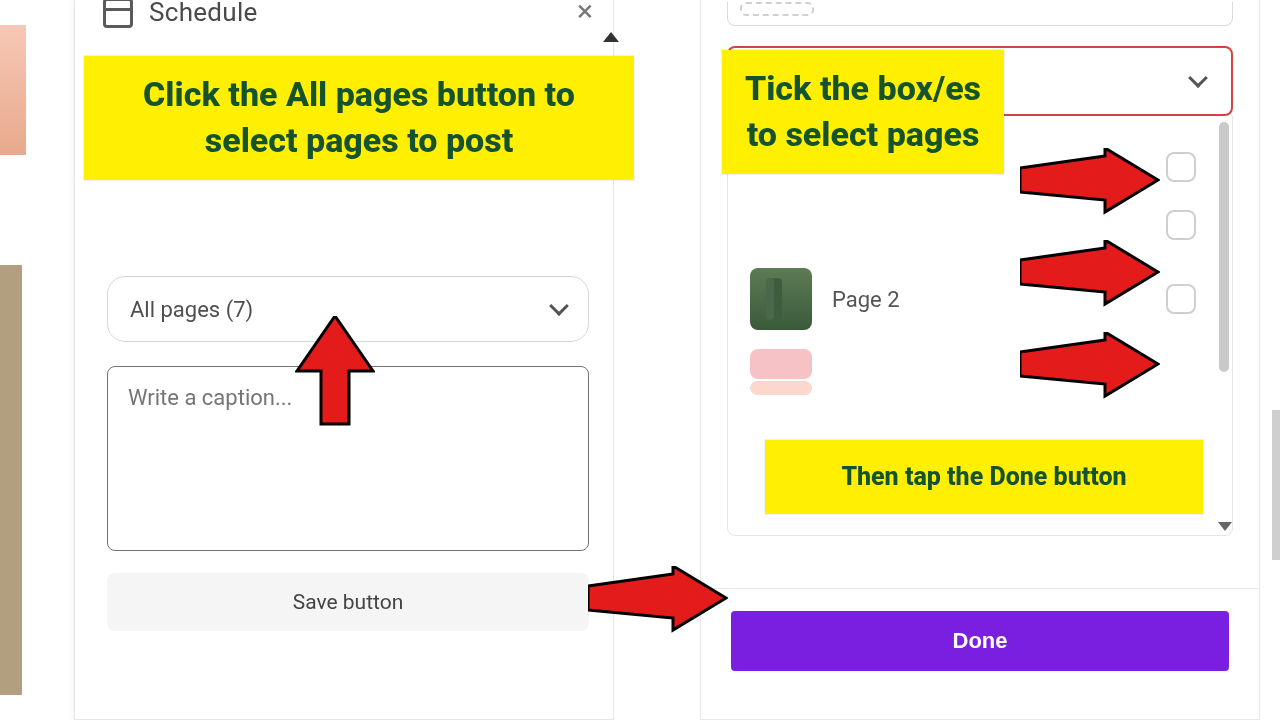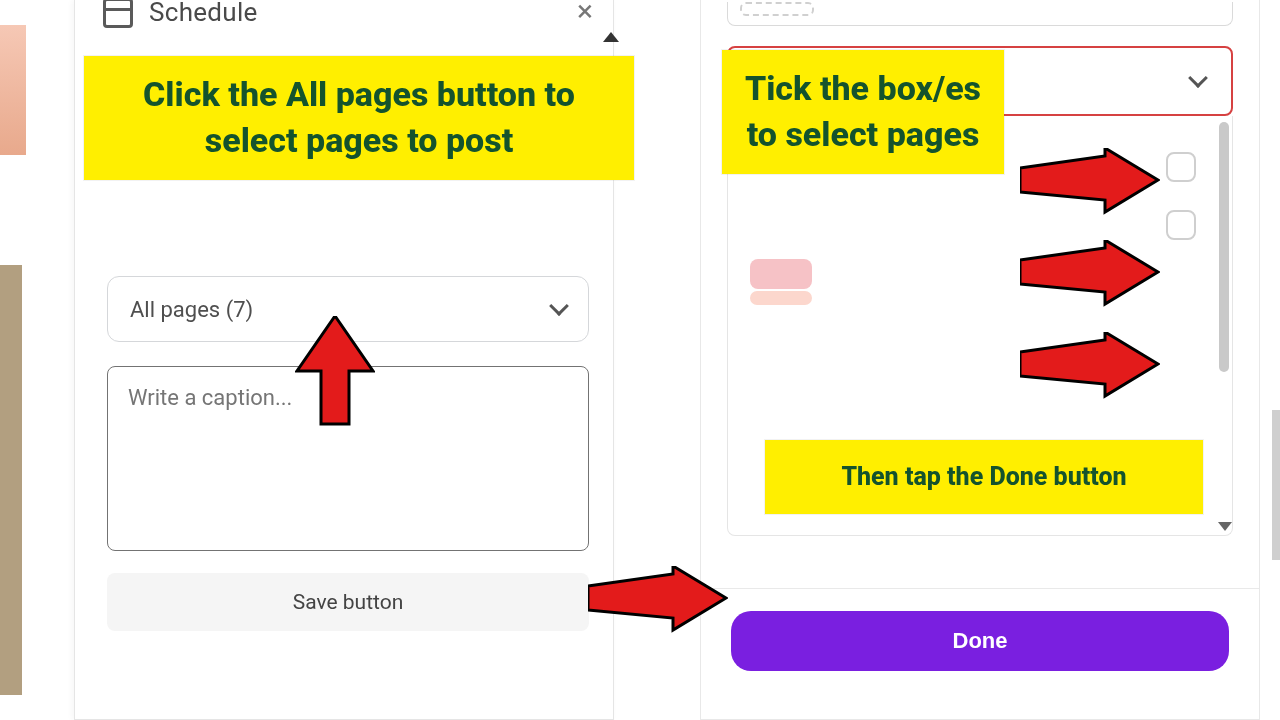--- a/index.html
+++ b/index.html
@@ -59,21 +59,21 @@
   .left-scroll-ind {
     position:absolute; right:0; top:32px; width:0; height:0;
     border-left:8px solid transparent; border-right:8px solid transparent;
     border-bottom:10px solid #333; transform:translateX(6px);
   }
 
   .dropdown {
     margin: 0 24px;
     margin-top: 240px;
     border: 1px solid #d5d7da;
-    border-radius: 12px;
+    border-radius: 18px;
     height: 66px;
     display:flex; align-items:center;
     padding: 0 22px;
     font-size: 22px;
     color:#4f4f4f;
     justify-content:space-between;
     cursor:pointer;
   }
   .chev-down {
     width:14px; height:14px; border-right:3px solid #555; border-bottom:3px solid #555;
@@ -179,21 +179,21 @@
   .right-footer {
     position:absolute; left:0; right:0; bottom:48px;
     border-top:1px solid #e9e9e9;
     padding: 22px 30px 0 30px;
     background:#fff;
   }
   .done-btn {
     width:100%; height:60px;
     background:#7a1fe0;
     color:#fff; font-weight:700; font-size:22px;
-    border:none; border-radius:20px;
+    border:none; border-radius:4px;
     cursor:pointer;
   }
 
   
   .callout {
     position:absolute;
     background:#ffef00;
     color:#14532d; font-weight:800;
     text-align:center;
     line-height:1.35;
@@ -245,20 +245,25 @@
     <span class="vscroll-dn"></span>
 
     <div class="page-row" style="padding-top:36px">
       <span style="flex:1"></span>
       <span class="chk"></span>
     </div>
     <div class="page-row">
       <span style="flex:1"></span>
       <span class="chk"></span>
     </div>
+    <div class="page-row">
+      <span class="thumb t2"></span>
+      <span class="page-label">Page 2</span>
+      <span class="chk"></span>
+    </div>
     <div class="page-row" style="height:34px; padding-top:6px; padding-bottom:0">
       <span class="thumb t3" style="height:30px"></span>
     </div>
     <div class="page-row" style="height:20px; padding:0 22px;">
       <span class="thumb t4" style="height:14px"></span>
       <span class="page-label" style="color:#bbb;font-size:18px"></span>
     </div>
   </div>
 
   <div class="right-footer">

